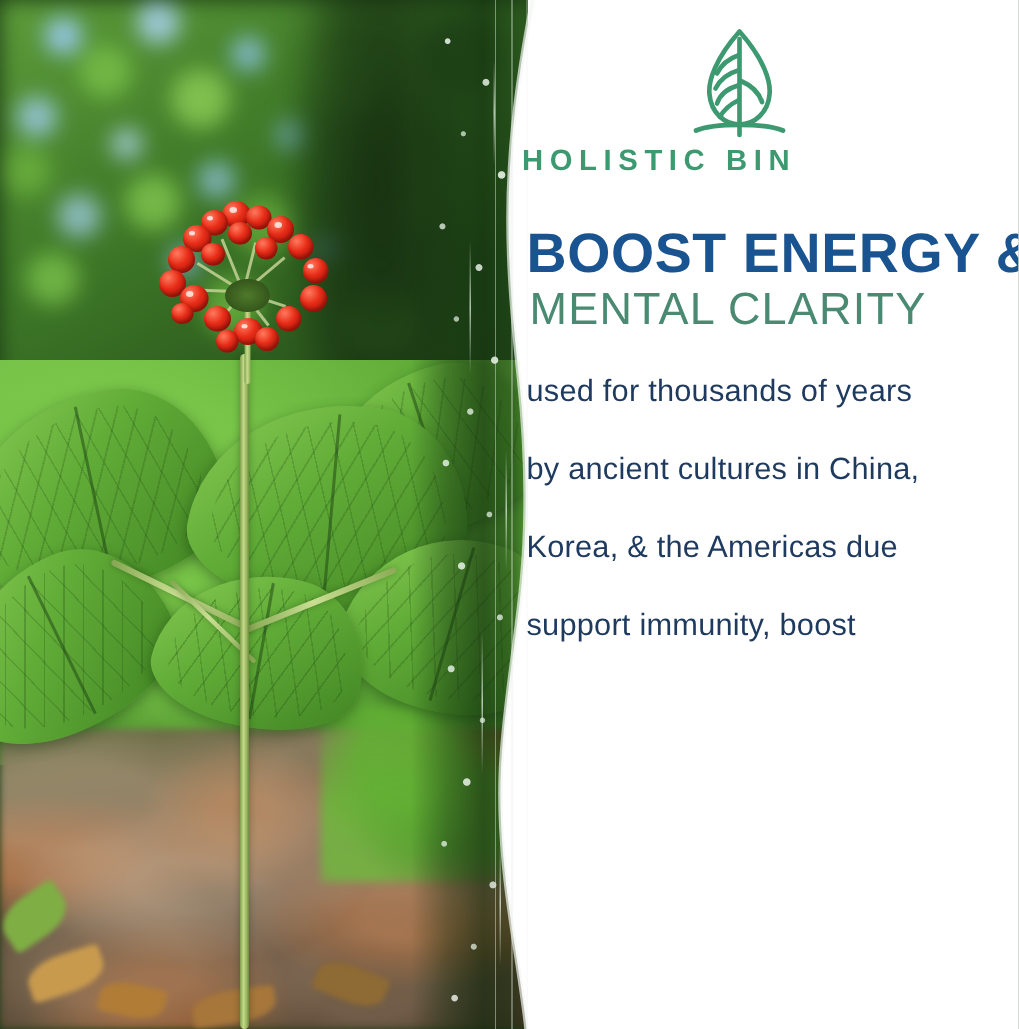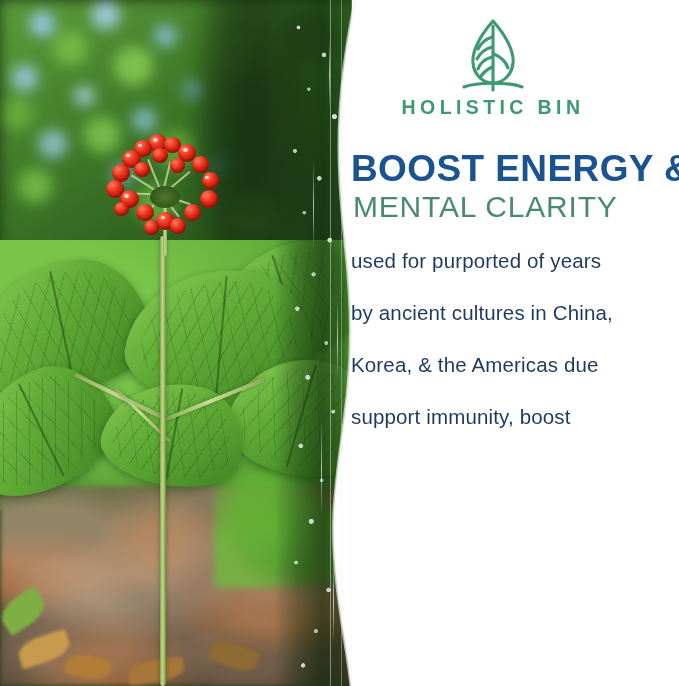--- a/index.html
+++ b/index.html
@@ -278,21 +278,20 @@
   .content {
     position: absolute;
     left: 348px; top: 0;
     width: 331px; height: 686px;
   }
 
   .logo-wrap {
     position: absolute;
     left: 0; top: 14px;
     width: 290px;
-    text-align: center;
   }
   .logo-mark { display: block; margin: 0 auto; }
 
   .brand-name {
     margin-top: 4px;
     font-size: 19.5px;
     letter-spacing: 4.4px;
     color: #3d9970;
     font-weight: 600;
     line-height: 1;
@@ -466,20 +465,20 @@
           <path d="M8 73 C20 68 54 68 66 73"></path>
         </g>
       </svg>
       <div class="brand-name">HOLISTIC BIN</div>
     </div>
 
     <div class="headline1">BOOST ENERGY &amp;</div>
     <div class="headline2">MENTAL CLARITY</div>
 
     <div class="body-copy">
-      <div class="body-line">used for purported of years</div>
+      <div class="body-line">used for thousands of years</div>
       <div class="body-line">by ancient cultures in China,</div>
       <div class="body-line">Korea, &amp; the Americas due</div>
       <div class="body-line">support immunity, boost</div>
     </div>
 
   </div>
 </div>
 
 </body></html>

